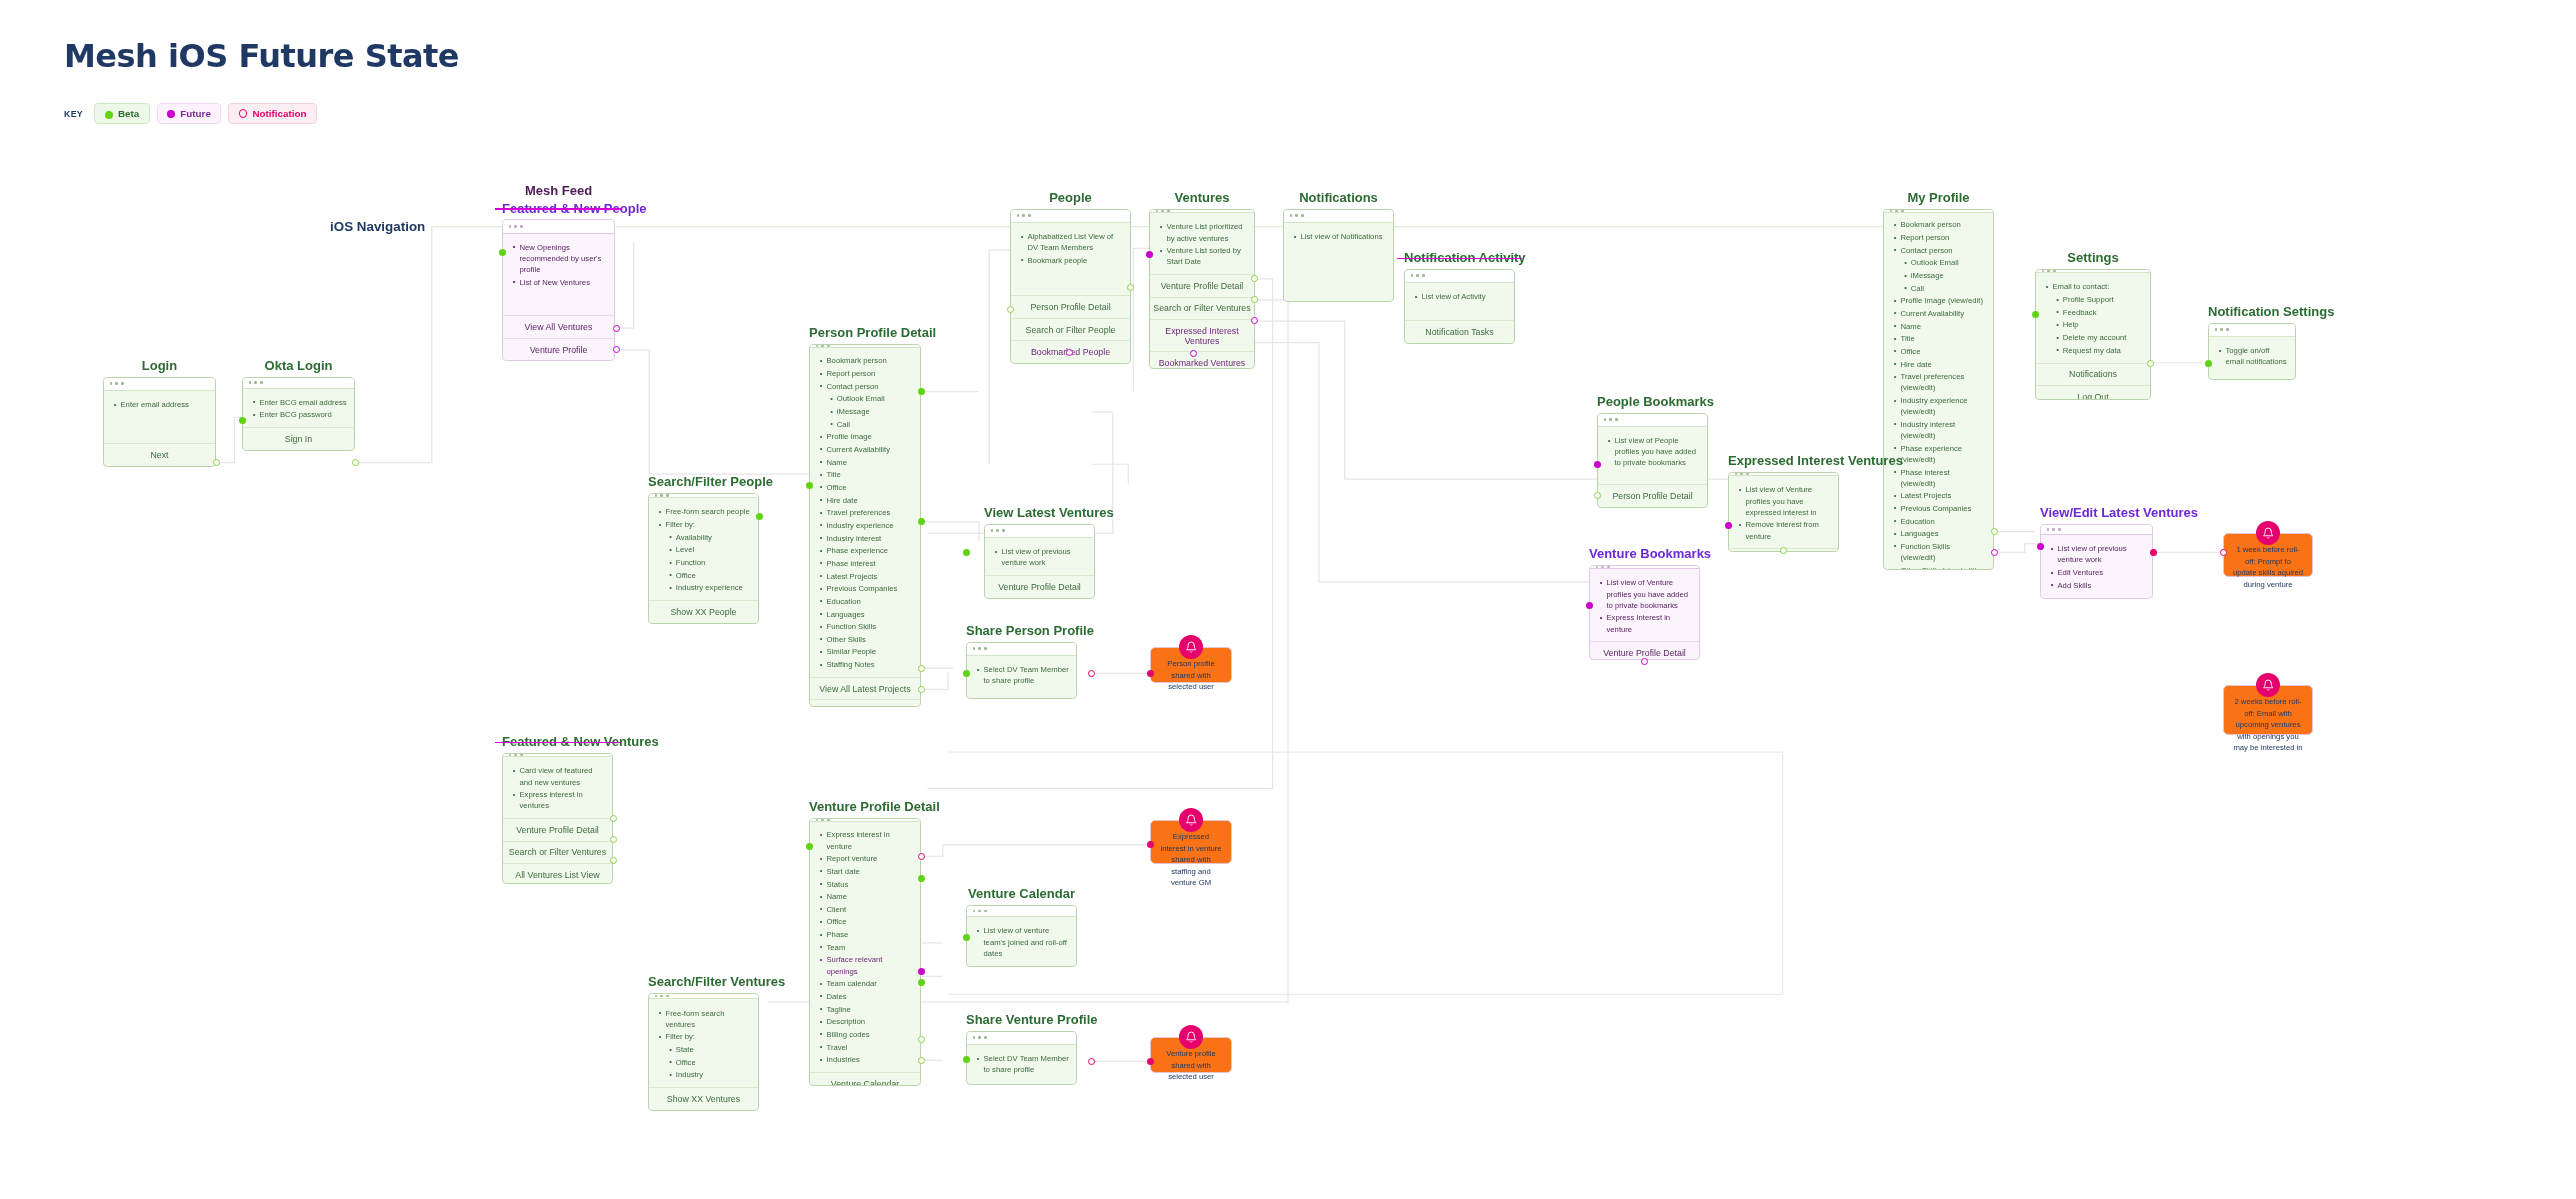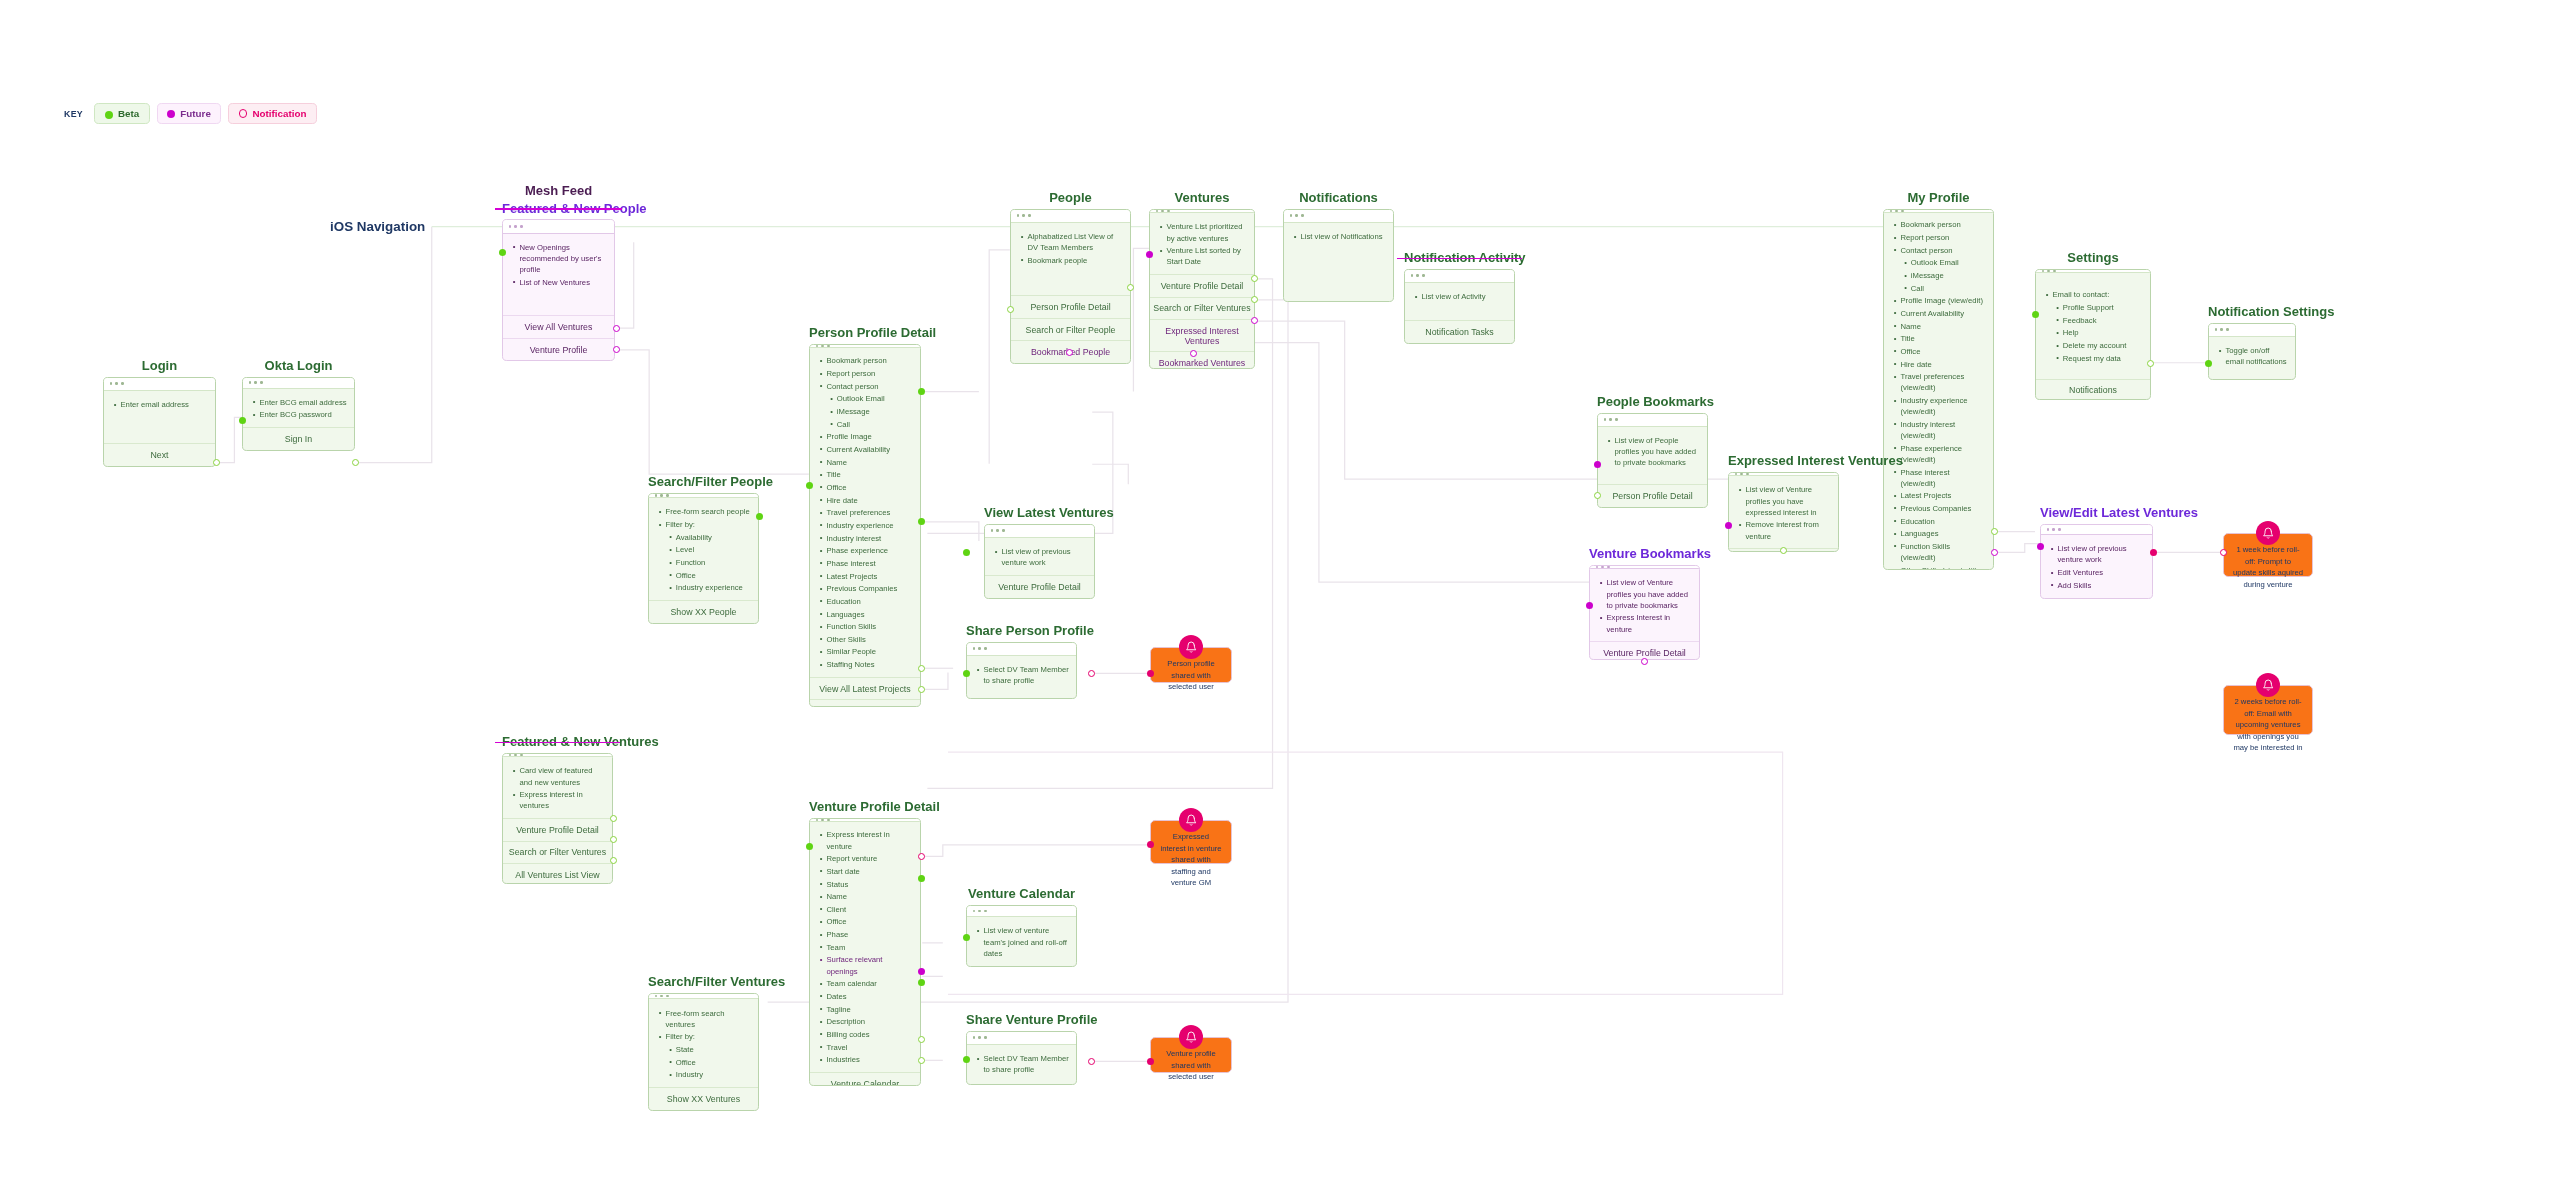--- a/index.html
+++ b/index.html
@@ -146,20 +146,21 @@
       <path d="M1790 1662 L1830 1662 L1830 1640 L2230 1640"></path>
       <path d="M1790 1830 L1830 1830"></path>
       <path d="M1790 1895 L1830 1895"></path>
       <path d="M1790 2058 L1830 2058"></path>
       <path d="M2118 2060 L2230 2060"></path>
 
       <path d="M1840 1460 L3460 1460 L3460 1930 L1840 1930" stroke="#efe6f0"></path>
     </g>
   </svg>
 
+  <div class="page-title">Mesh iOS Future State</div>
 
   <div class="key-row">
     <span class="key-label">KEY</span>
     <span class="key-chip key-beta">
       <span class="kdot"></span>
       <span>Beta</span>
     </span>
     <span class="key-chip key-future">
       <span class="kdot"></span>
       <span>Future</span>
@@ -364,21 +365,21 @@
         </ul>
       </div>
 
     </div>
   </div>
   <div class="dot ring-g" style="left:1991px;top:528px;"></div>
   <div class="dot ring-p" style="left:1991px;top:549px;"></div>
 
   <div class="card" style="left:2035px;top:250px;width:116px;">
     <div class="ctitle">Settings</div>
-    <div class="win flexwin" style="height:131px;gap:8px;">
+    <div class="win flexwin" style="height:131px;">
       <div class="bar">
           <i></i>
           <i></i>
           <i></i>
         </div>
       <div class="body">
         <ul class="bl" style="font-size:6.7px;">
           <li>Email to contact:</li>
           <li class="sub">Profile Support</li>
           <li class="sub">Feedback</li>

